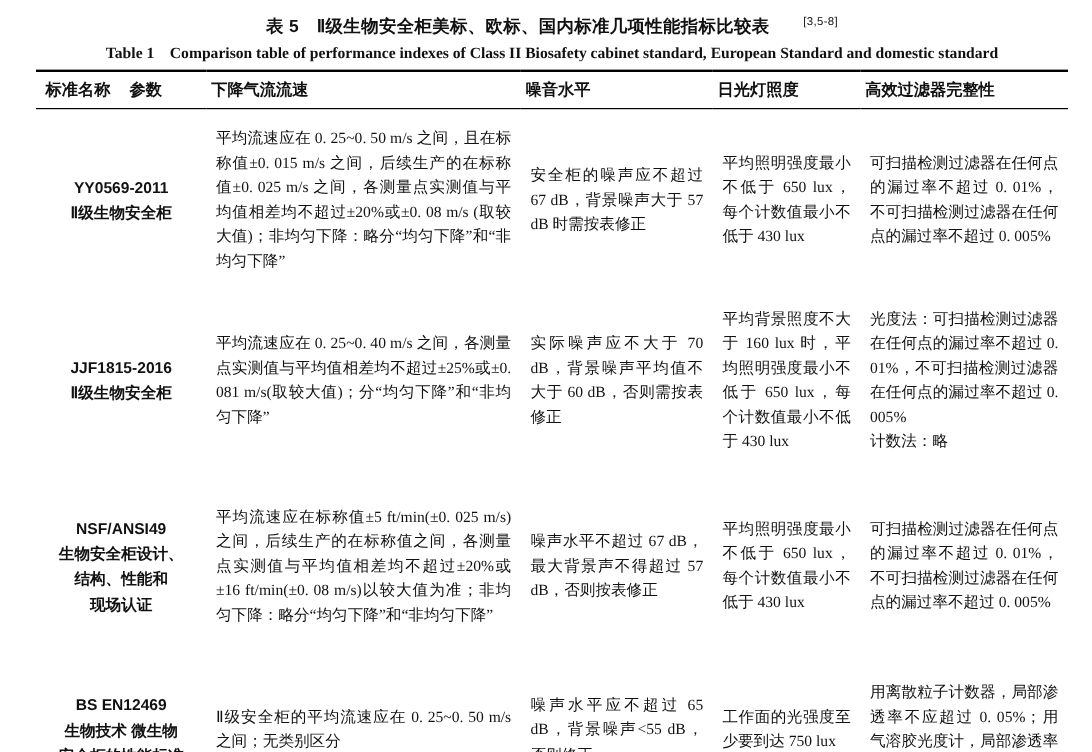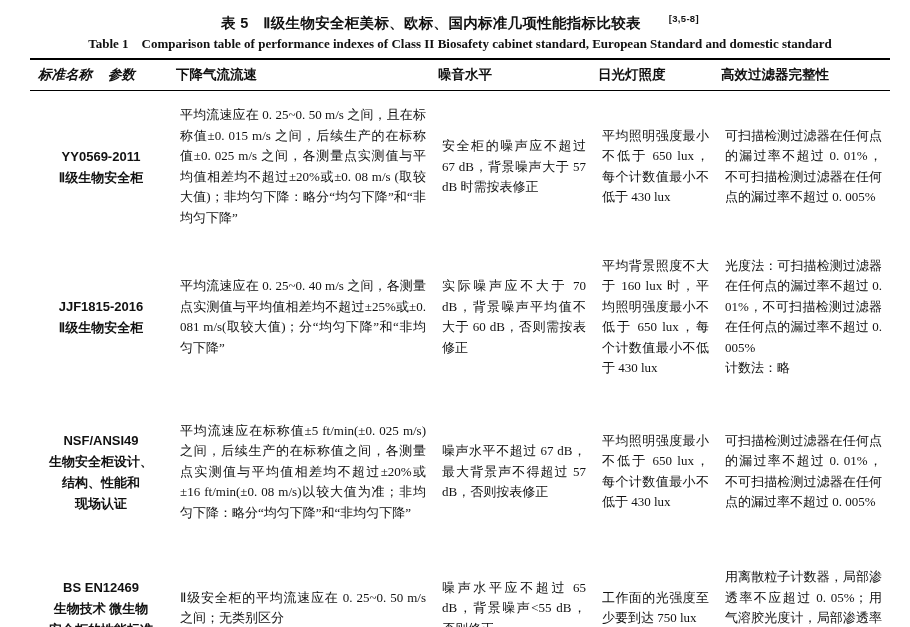--- a/index.html
+++ b/index.html
@@ -8,38 +8,38 @@
     color:#111;
     font-family:"Liberation Serif", serif;
     -webkit-font-smoothing:antialiased;
   }
   .page{box-sizing:border-box;width:910px;height:627px;padding:9px 20px 0 30px;}
   .caption{width:860px;text-align:center;}
   .cap-zh{
     font-family:"Liberation Sans", sans-serif;
     font-weight:700;font-size:14.5px;line-height:19px;letter-spacing:.3px;
   }
-  .cap-zh sup{font-size:9.5px;font-weight:700;padding-left:28px;}
+  .cap-zh sup{font-size:9.5px;font-weight:400;padding-left:28px;}
   .cap-en{
     font-family:"Liberation Serif", serif;
     font-weight:700;font-size:13px;line-height:18px;margin-top:2px;
   }
   table.cmp{
     width:860px;margin-top:5px;
     border-collapse:collapse;table-layout:fixed;
     border-top:2.5px solid #000;
     border-bottom:2.5px solid #000;
   }
   thead th{
     border-bottom:1.5px solid #000;
     font-family:"Liberation Sans", sans-serif;
     font-weight:700;font-size:13.5px;
     height:30px;vertical-align:middle;text-align:left;padding:0 4px;
   }
-  thead th.th-name{text-align:left;padding-left:8px;font-style:italic;}
+  thead th.th-name{text-align:left;padding-left:8px;}
   thead th.th-name .gap{display:inline-block;width:16px;}
   td{
     vertical-align:middle;
     font-size:13px;line-height:20.5px;
     padding:4px 8px;
   }
   td.name{
     text-align:center;
     font-family:"Liberation Sans", sans-serif;
     font-weight:700;

